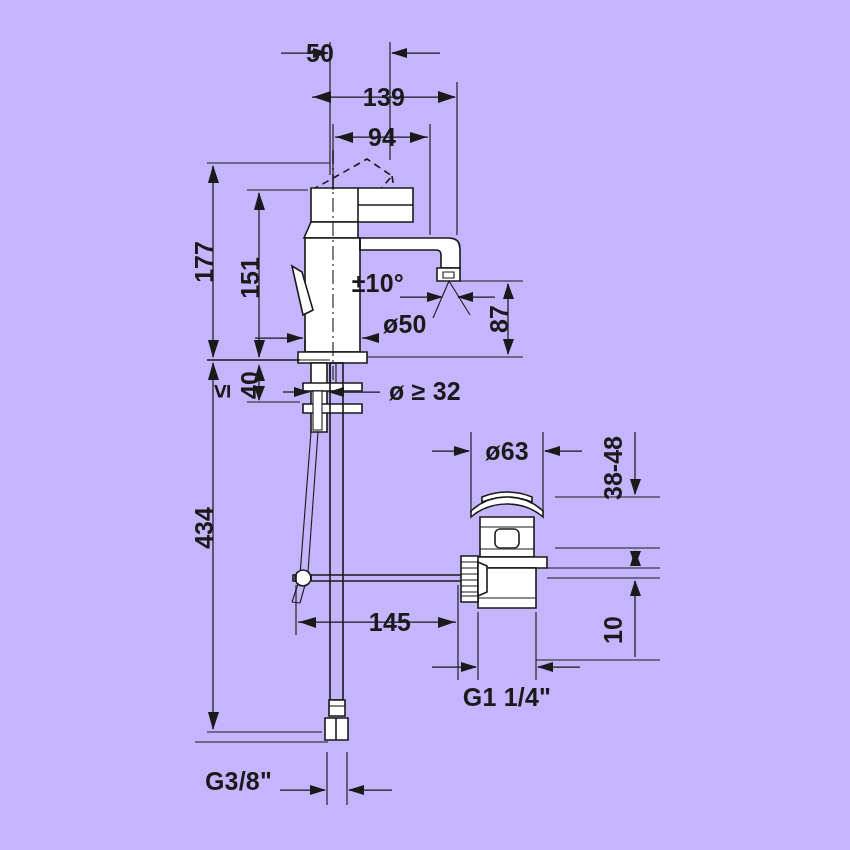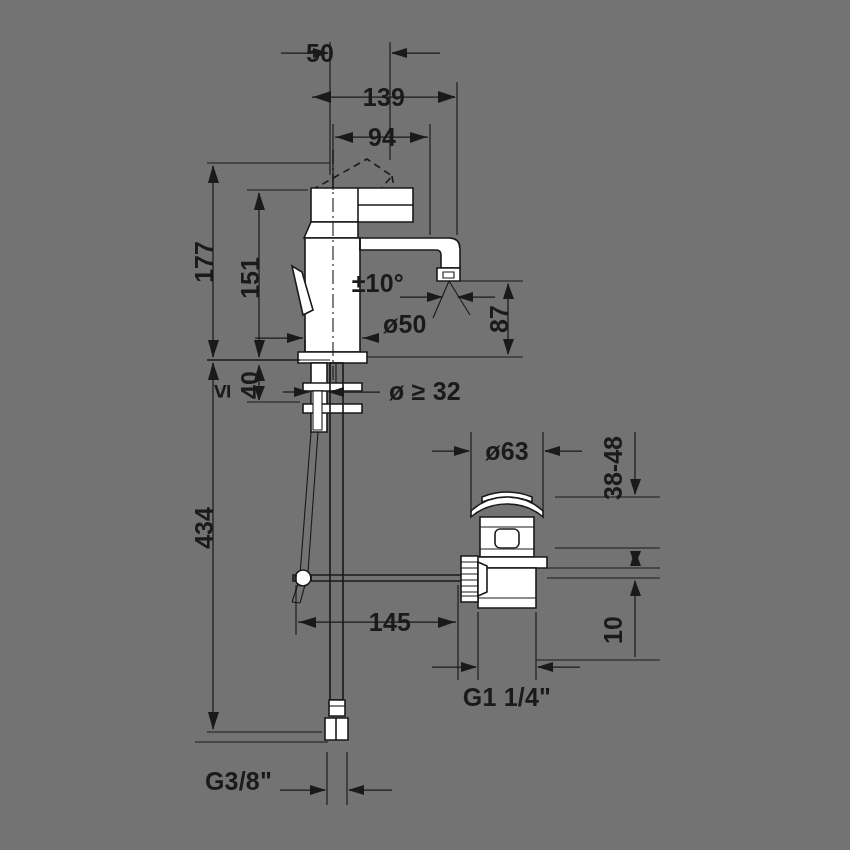--- a/index.html
+++ b/index.html
@@ -10,21 +10,21 @@
   body {
     width: 850px;
     height: 850px;
     font-family: "Liberation Sans", sans-serif;
     overflow: hidden;
   }
   #drawing-root {
     position: relative;
     width: 850px;
     height: 850px;
-    background: #737373;
+    background: #c4b5fd;
   }
   svg#tech-drawing {
     display: block;
     width: 850px;
     height: 850px;
   }
   .ln {
     stroke: #1a1a1a;
     stroke-width: 1.6;
     fill: none;

